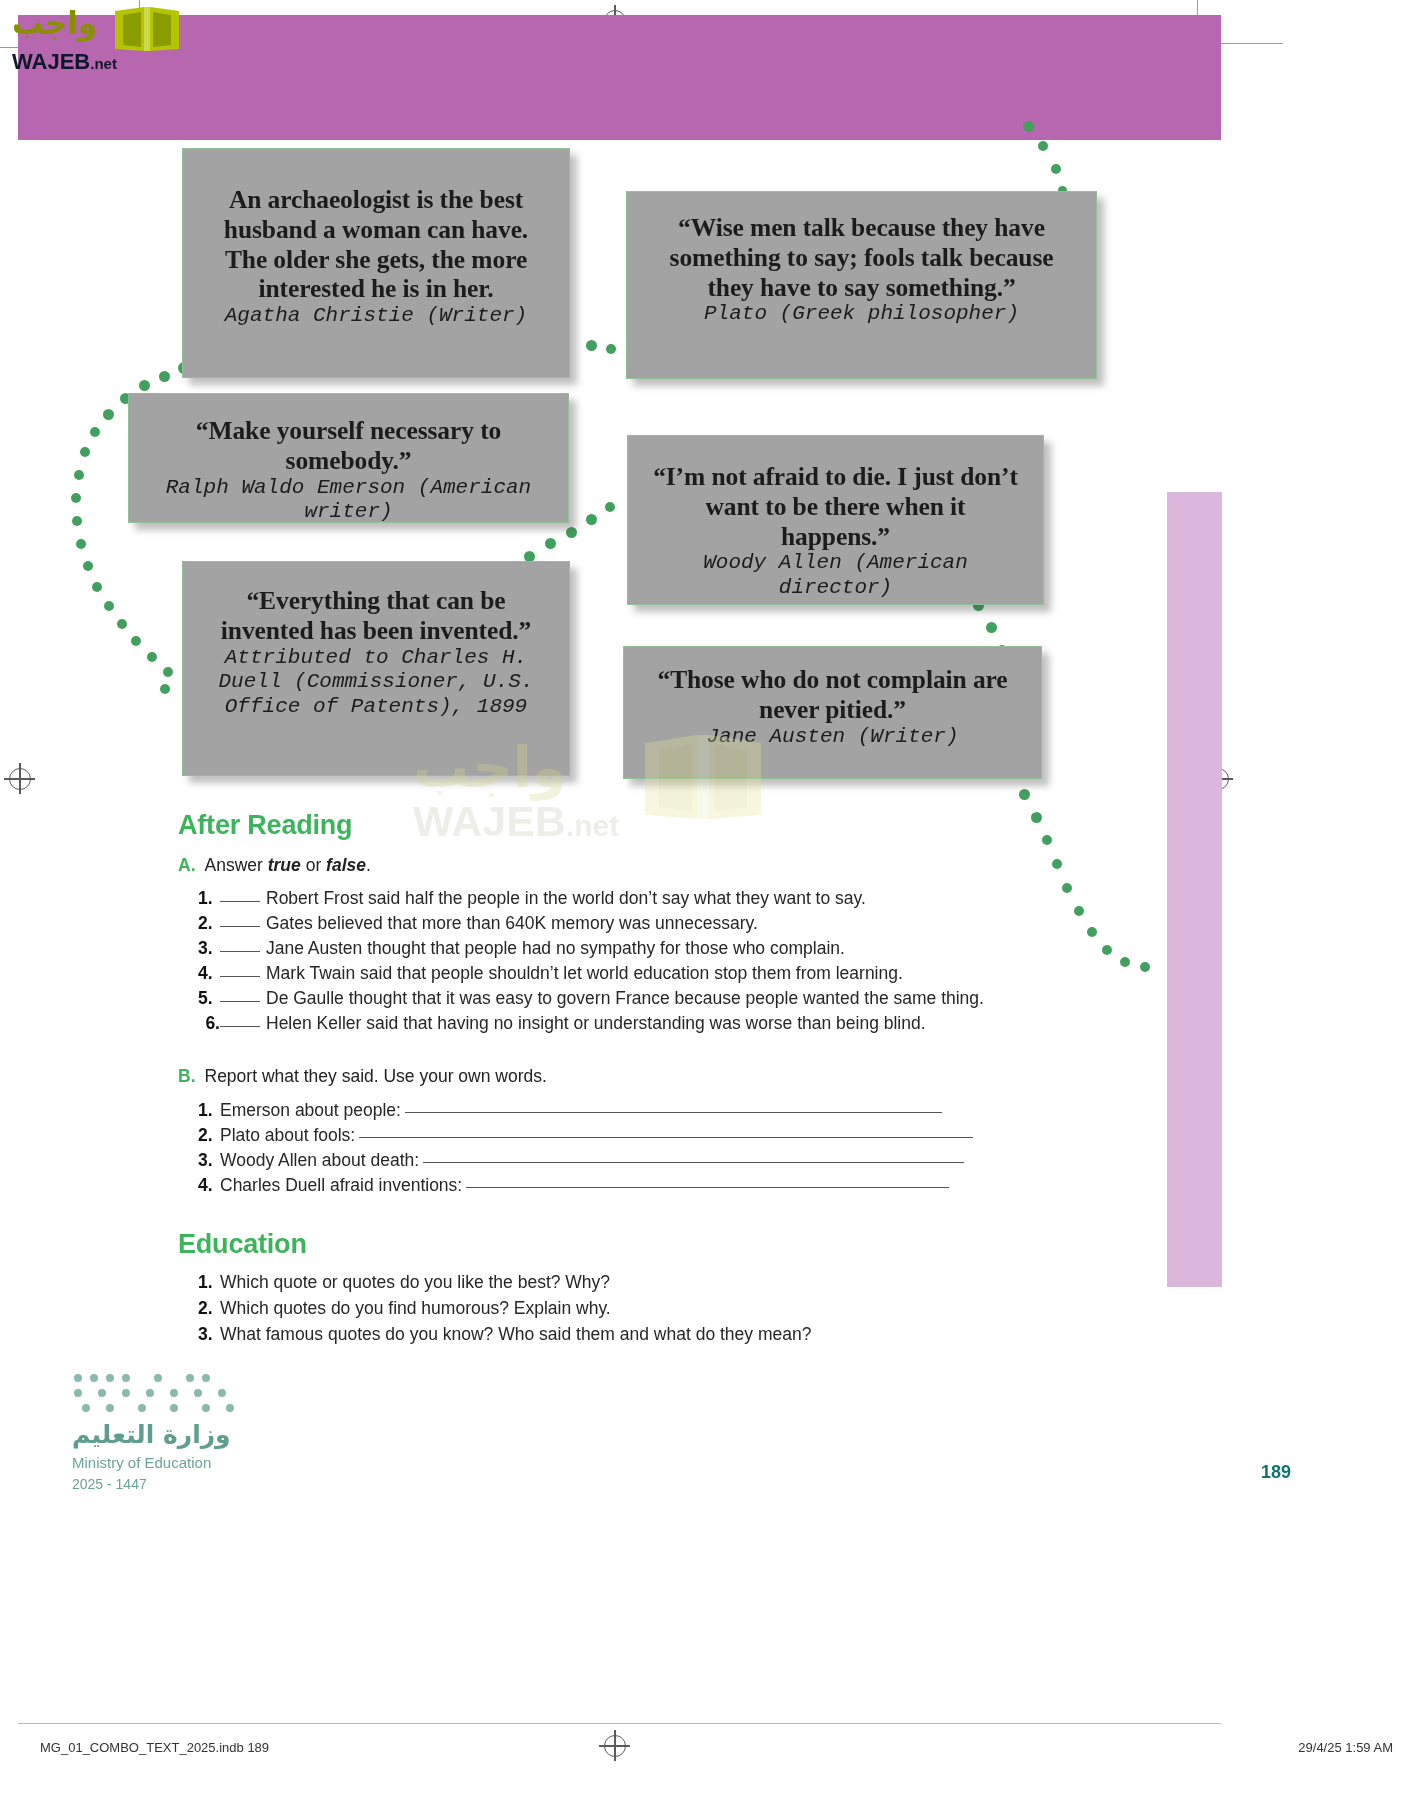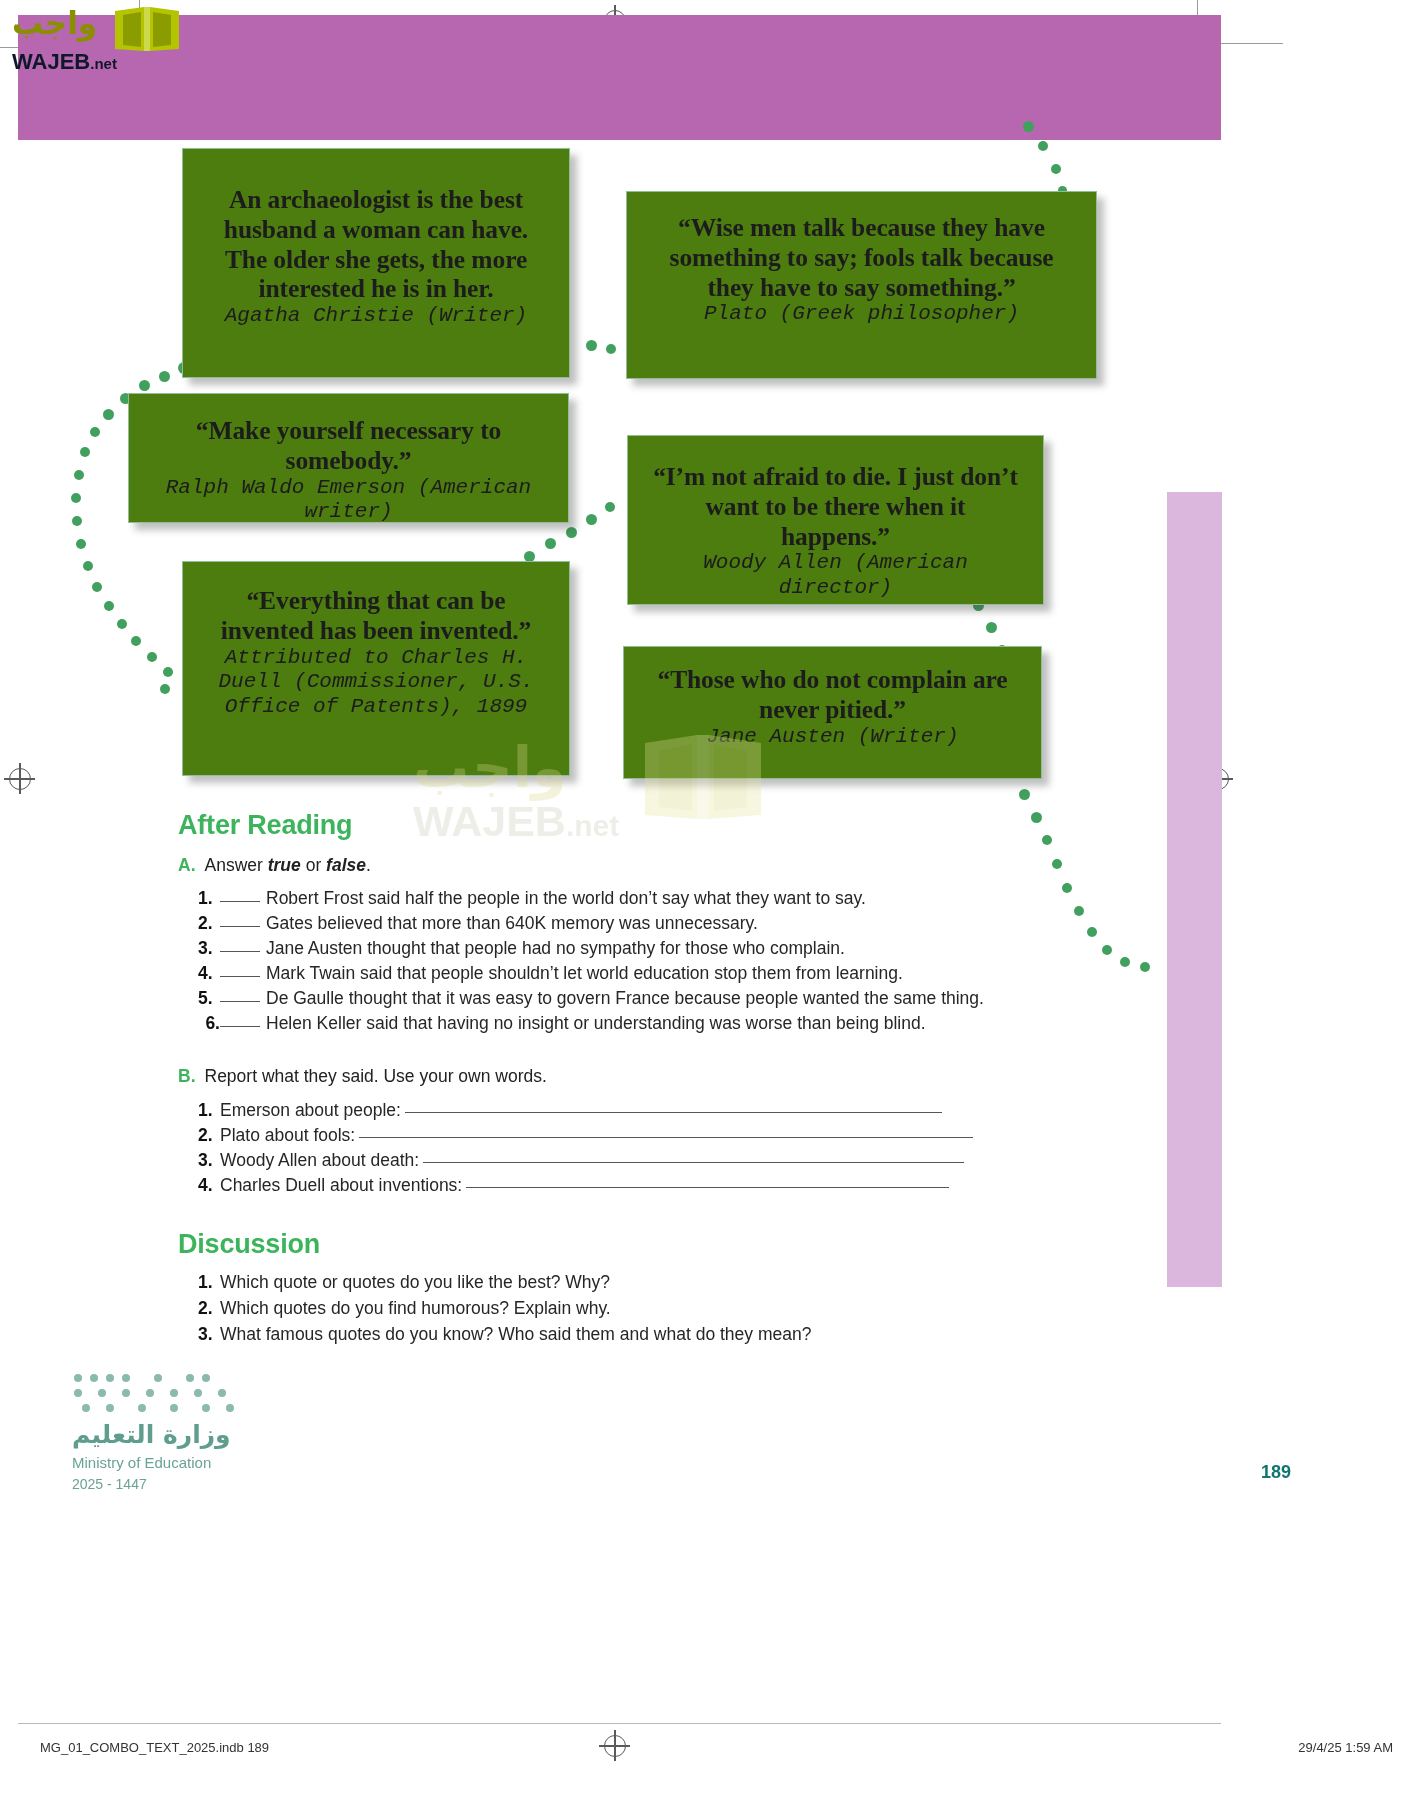--- a/index.html
+++ b/index.html
@@ -91,21 +91,21 @@
     position: absolute;
     left: 103px;
     top: 2px;
     width: 72px;
     height: 52px;
   }
 
   
   .quote-card {
     position: absolute;
-    background: #4d7c0f;
+    background: #a3a3a3;
     border: 1px solid #8fbf96;
     box-sizing: border-box;
     box-shadow: 7px 7px 7px rgba(60,60,60,0.32);
     text-align: center;
     color: #1c1c1c;
   }
   .quote-text {
     font-family: "Liberation Serif", serif;
     font-weight: bold;
     font-size: 25.5px;
@@ -395,24 +395,24 @@
   <div class="list-item" style="left:198px;top:1100px;">
     <span class="li-num">1.</span><span>Emerson about people:</span><span class="fill-rule" style="width:537px;"></span>
   </div>
   <div class="list-item" style="left:198px;top:1125px;">
     <span class="li-num">2.</span><span>Plato about fools:</span><span class="fill-rule" style="width:614px;"></span>
   </div>
   <div class="list-item" style="left:198px;top:1150px;">
     <span class="li-num">3.</span><span>Woody Allen about death:</span><span class="fill-rule" style="width:541px;"></span>
   </div>
   <div class="list-item" style="left:198px;top:1175px;">
-    <span class="li-num">4.</span><span>Charles Duell about inventions:</span><span class="fill-rule" style="width:483px;"></span>
-  </div>
-
-  <h2 class="section-head" style="left:178px;top:1229px;margin:0;">Discussion</h2>
+    <span class="li-num">4.</span><span>Charles Duell afraid inventions:</span><span class="fill-rule" style="width:483px;"></span>
+  </div>
+
+  <h2 class="section-head" style="left:178px;top:1229px;margin:0;">Education</h2>
 
   <div class="list-item" style="left:198px;top:1272px;">
     <span class="li-num">1.</span><span>Which quote or quotes do you like the best? Why?</span>
   </div>
   <div class="list-item" style="left:198px;top:1298px;">
     <span class="li-num">2.</span><span>Which quotes do you find humorous? Explain why.</span>
   </div>
   <div class="list-item" style="left:198px;top:1324px;">
     <span class="li-num">3.</span><span>What famous quotes do you know? Who said them and what do they mean?</span>
   </div>

